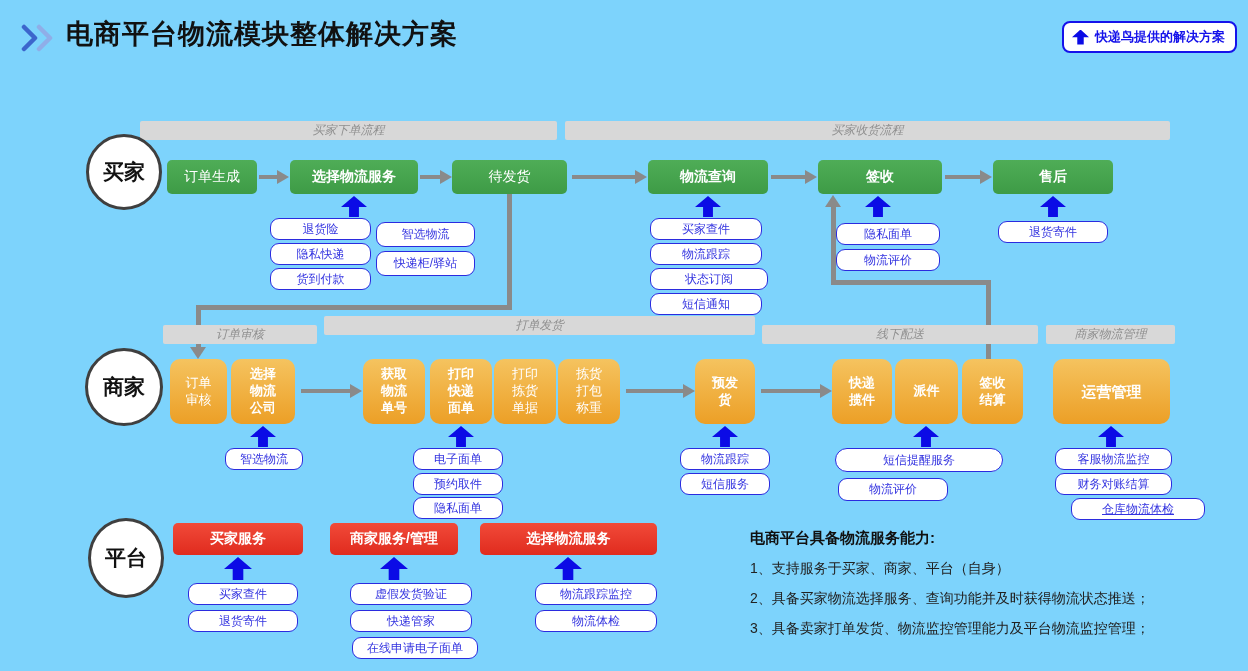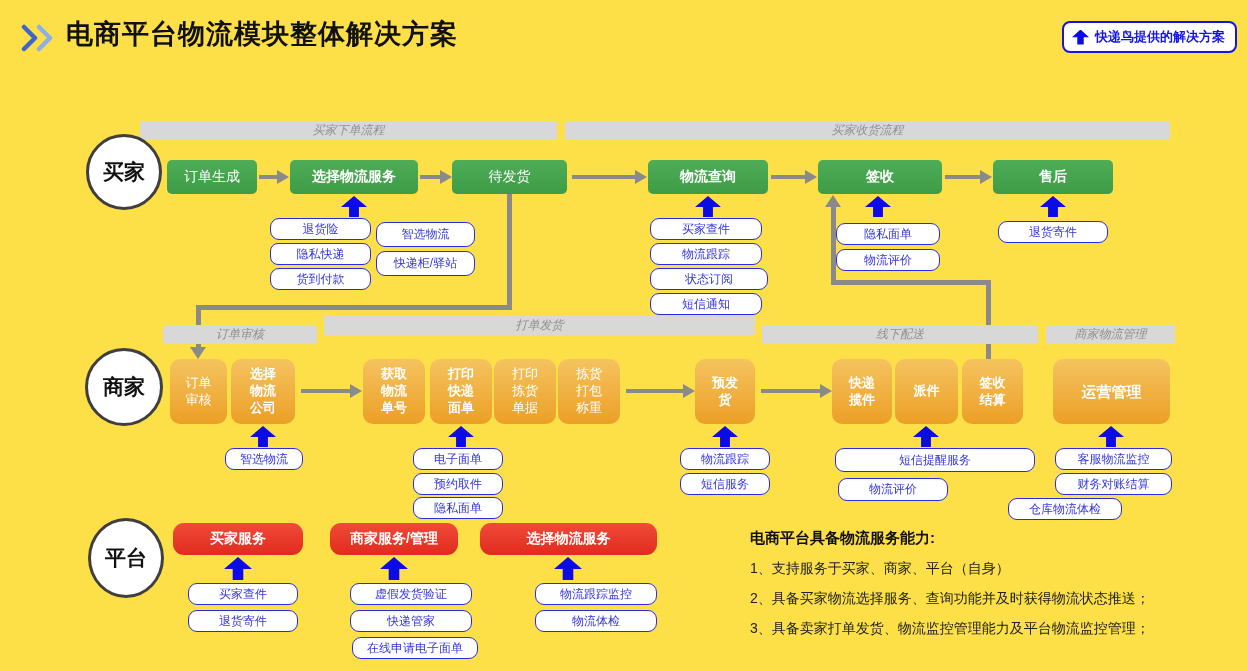--- a/index.html
+++ b/index.html
@@ -1,17 +1,17 @@
 <!DOCTYPE html>
 <html><head>
 <meta charset="utf-8">
 <style>
   html,body { margin:0; padding:0; background:#fff; }
   body { font-family:"Liberation Sans","DejaVu Sans",sans-serif; }
-  .stage { position:relative; width:1248px; height:671px; background:#fde047; overflow:hidden; }
+  .stage { position:relative; width:1248px; height:671px; background:#7dd3fc; overflow:hidden; }
 
   .page-title { position:absolute; left:66px; top:16px; font-size:27px; font-weight:bold; color:#111; letter-spacing:1px; }
   .title-chevrons { position:absolute; left:20px; top:24px; }
 
   .badge { position:absolute; right:11px; top:21px; height:32px; border:2.5px solid #1512EA; border-radius:8px;
            display:flex; align-items:center; gap:6px; padding:0 10px 0 8px; box-sizing:border-box; background:#fff; }
   .badge-label { color:#1512EA; font-size:13px; font-weight:bold; white-space:nowrap; }
 
   .arrow-shape { background:#0B0BE6; clip-path:polygon(50% 0, 100% 52%, 69% 52%, 69% 100%, 31% 100%, 31% 52%, 0 52%); }
   .uparrow { position:absolute; width:26px; height:21px; }
@@ -23,21 +23,21 @@
   .circle { position:absolute; border:3.5px solid #3f3f3f; border-radius:50%; background:#fff;
             display:flex; align-items:center; justify-content:center; font-size:21px; font-weight:bold; color:#111; box-sizing:border-box; }
 
   .gbox { position:absolute; height:34px; background:linear-gradient(180deg,#4FAD57 0%,#3E9B46 100%);
           border-radius:5px; color:#fff; font-size:14px; font-weight:bold;
           display:flex; align-items:center; justify-content:center; }
   .obox { position:absolute; height:65px; background:linear-gradient(180deg,#F5C35F 0%,#EC9F26 100%);
           border-radius:10px; color:#fff; font-size:13px; font-weight:bold;
           display:flex; align-items:center; justify-content:center; text-align:center; line-height:1.3; white-space:pre-line; }
   .rbox { position:absolute; height:32px; background:linear-gradient(180deg,#F14A39 0%,#E02B1E 100%);
-          border-radius:11px; color:#fff; font-size:14px; font-weight:bold;
+          border-radius:5px; color:#fff; font-size:14px; font-weight:bold;
           display:flex; align-items:center; justify-content:center; }
   .normal { font-weight:normal; }
   .big { font-size:15px; }
 
   .sbox { position:absolute; height:22px; background:#fff; border:1.6px solid #2B2BDF; border-radius:9px;
           color:#3434E0; font-size:12px; display:flex; align-items:center; justify-content:center; box-sizing:border-box; white-space:nowrap; }
 
   .harrow { position:absolute; height:4px; background:#8a8a8a; }
   .harrow::after { content:""; position:absolute; right:-11px; top:-5px; width:0; height:0;
                    border-left:12px solid #8a8a8a; border-top:7px solid transparent; border-bottom:7px solid transparent; }
@@ -93,21 +93,21 @@
   <div class="harrow" style="left:572px;top:175px;width:64px;"></div>
   <div class="harrow" style="left:771px;top:175px;width:35px;"></div>
   <div class="harrow" style="left:945px;top:175px;width:36px;"></div>
 
   <div class="uparrow arrow-shape" style="left:341px;top:196px;"></div>
   <div class="uparrow arrow-shape" style="left:695px;top:196px;"></div>
   <div class="uparrow arrow-shape" style="left:865px;top:196px;"></div>
   <div class="uparrow arrow-shape" style="left:1040px;top:196px;"></div>
 
   <div class="sbox" style="left:270px;top:218px;width:101px;">退货险</div>
-  <div class="sbox" style="left:270px;top:243px;width:101px;border-radius:8px;">隐私快递</div>
+  <div class="sbox" style="left:270px;top:243px;width:101px;">隐私快递</div>
   <div class="sbox" style="left:270px;top:268px;width:101px;">货到付款</div>
   <div class="sbox" style="left:376px;top:222px;width:99px;height:25px;">智选物流</div>
   <div class="sbox" style="left:376px;top:251px;width:99px;height:25px;">快递柜/驿站</div>
 
   <div class="sbox" style="left:650px;top:218px;width:112px;">买家查件</div>
   <div class="sbox" style="left:650px;top:243px;width:112px;">物流跟踪</div>
   <div class="sbox" style="left:650px;top:268px;width:118px;">状态订阅</div>
   <div class="sbox" style="left:650px;top:293px;width:112px;">短信通知</div>
 
   <div class="sbox" style="left:836px;top:223px;width:104px;">隐私面单</div>
@@ -159,26 +159,26 @@
 
   <div class="sbox" style="left:225px;top:448px;width:78px;">智选物流</div>
 
   <div class="sbox" style="left:413px;top:448px;width:90px;">电子面单</div>
   <div class="sbox" style="left:413px;top:473px;width:90px;">预约取件</div>
   <div class="sbox" style="left:413px;top:497px;width:90px;">隐私面单</div>
 
   <div class="sbox" style="left:680px;top:448px;width:90px;">物流跟踪</div>
   <div class="sbox" style="left:680px;top:473px;width:90px;">短信服务</div>
 
-  <div class="sbox" style="left:835px;top:448px;width:200px;height:24px;">短信提醒服务</div>
+  <div class="sbox" style="left:835px;top:448px;width:168px;height:24px;border-radius:12px;">短信提醒服务</div>
   <div class="sbox" style="left:838px;top:478px;width:110px;height:23px;">物流评价</div>
 
   <div class="sbox" style="left:1055px;top:448px;width:117px;">客服物流监控</div>
   <div class="sbox" style="left:1055px;top:473px;width:117px;">财务对账结算</div>
-  <div class="sbox" style="left:1008px;top:498px;width:114px;">仓库物流体检</div>
+  <div class="sbox" style="left:1071px;top:498px;width:134px;text-decoration:underline;">仓库物流体检</div>
 
   <div class="circle" style="left:88px;top:518px;width:76px;height:80px;">平台</div>
 
   <div class="rbox" style="left:173px;top:523px;width:130px;">买家服务</div>
   <div class="rbox" style="left:330px;top:523px;width:128px;">商家服务/管理</div>
   <div class="rbox" style="left:480px;top:523px;width:177px;">选择物流服务</div>
 
   <div class="uparrow arrow-shape" style="left:224px;top:557px;width:28px;height:23px;"></div>
   <div class="uparrow arrow-shape" style="left:380px;top:557px;width:28px;height:23px;"></div>
   <div class="uparrow arrow-shape" style="left:554px;top:557px;width:28px;height:23px;"></div>

